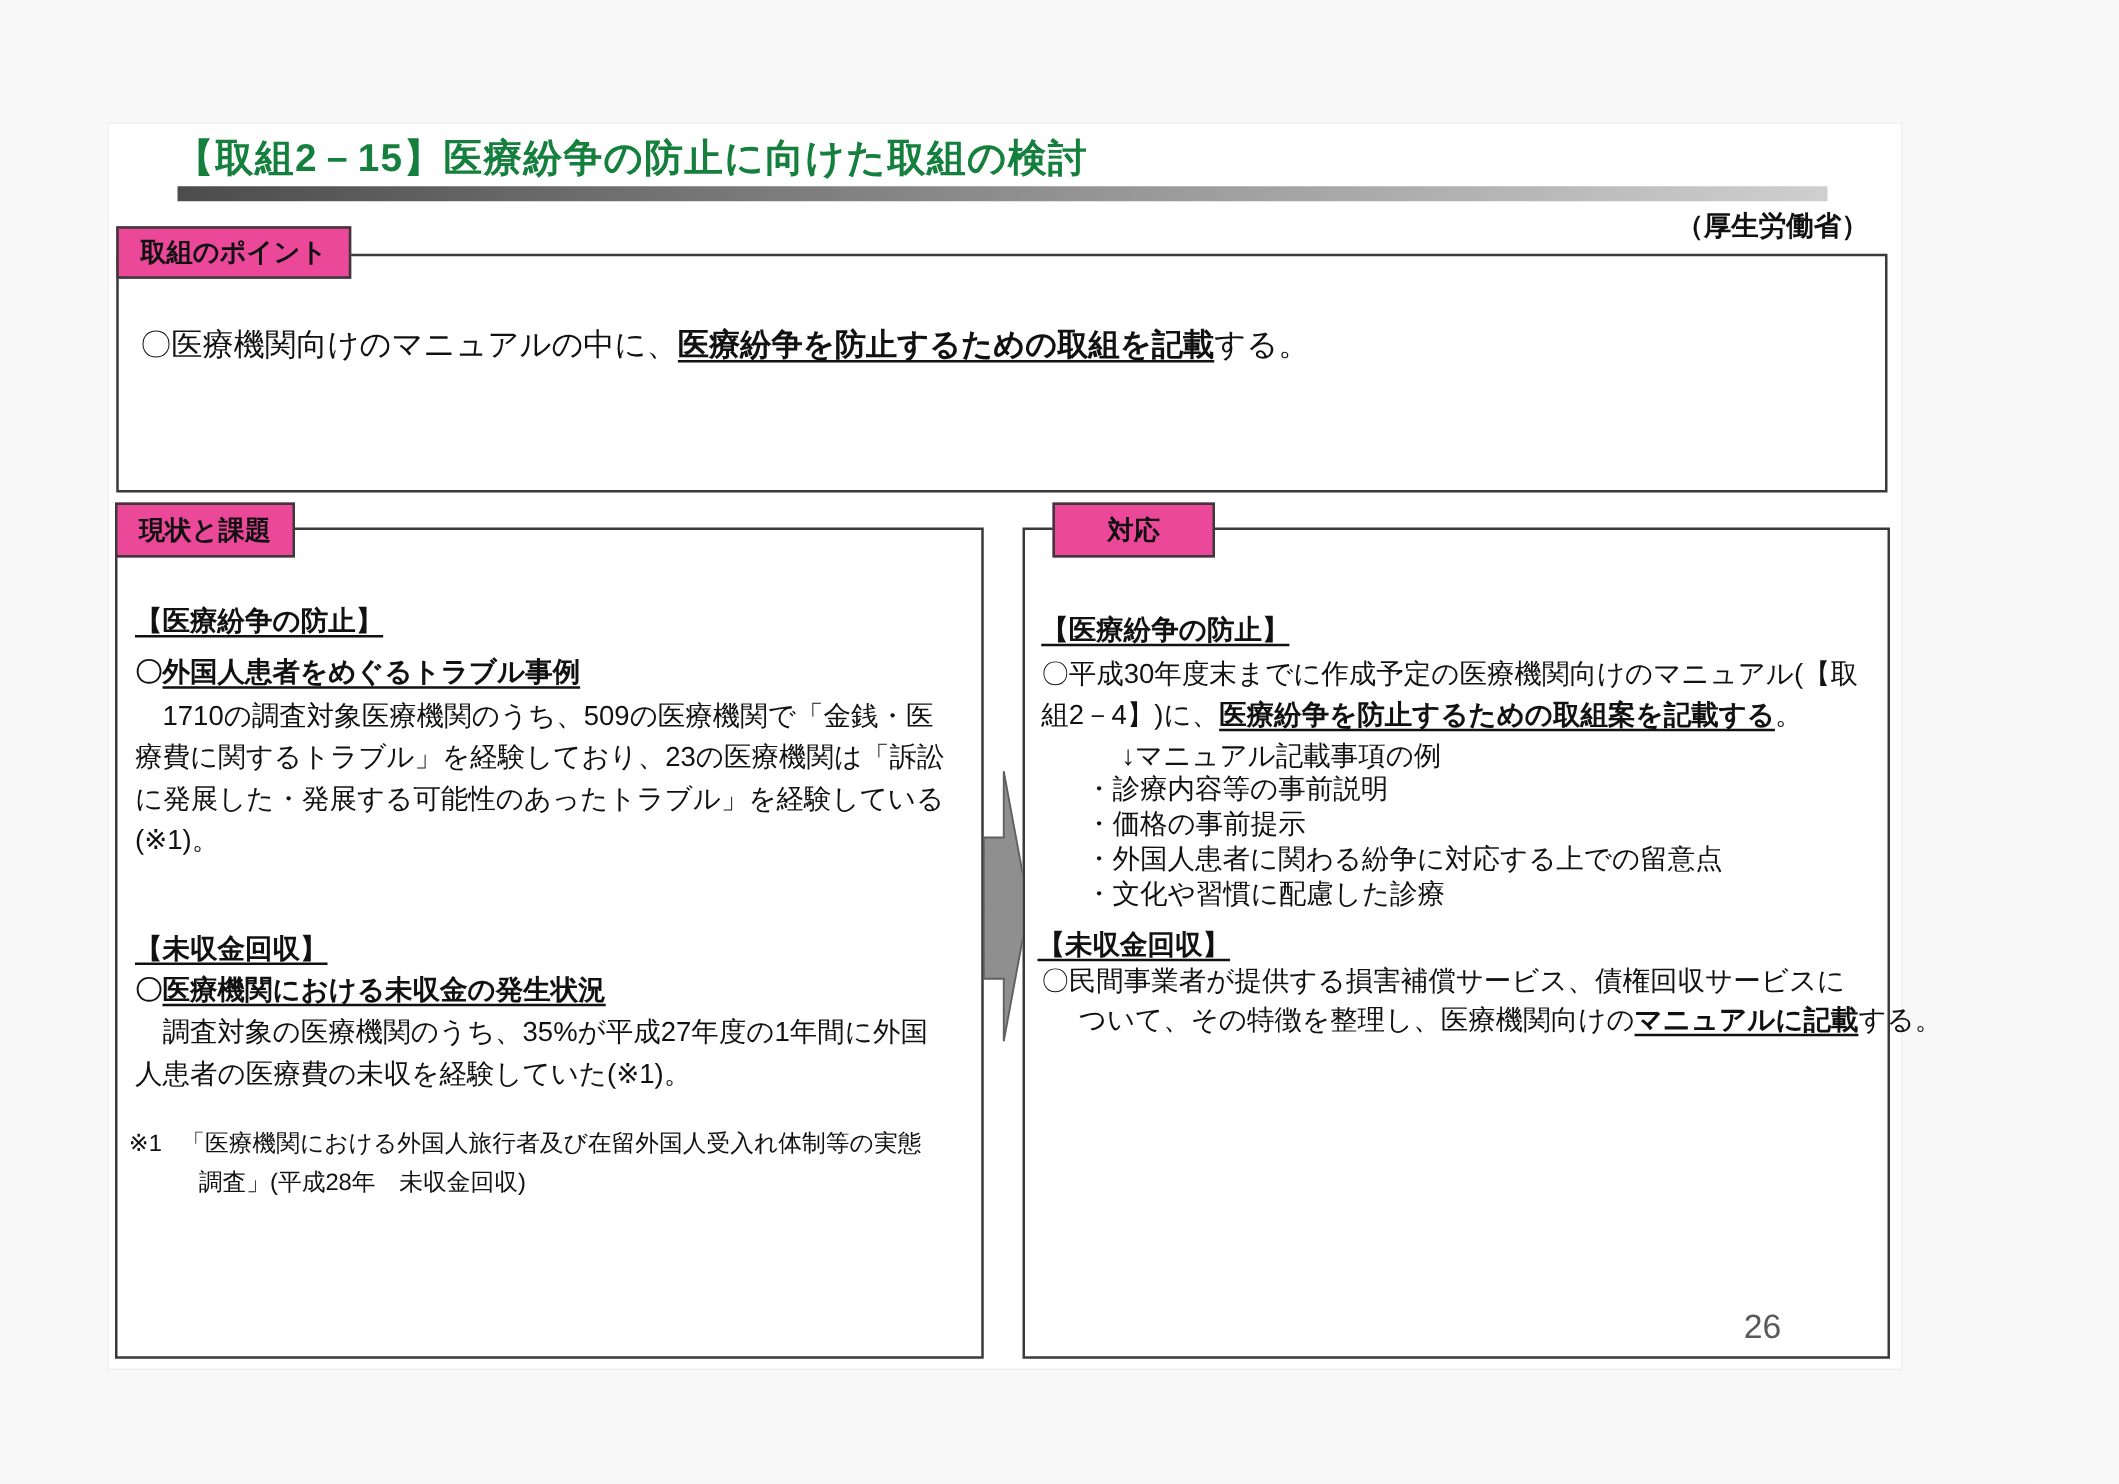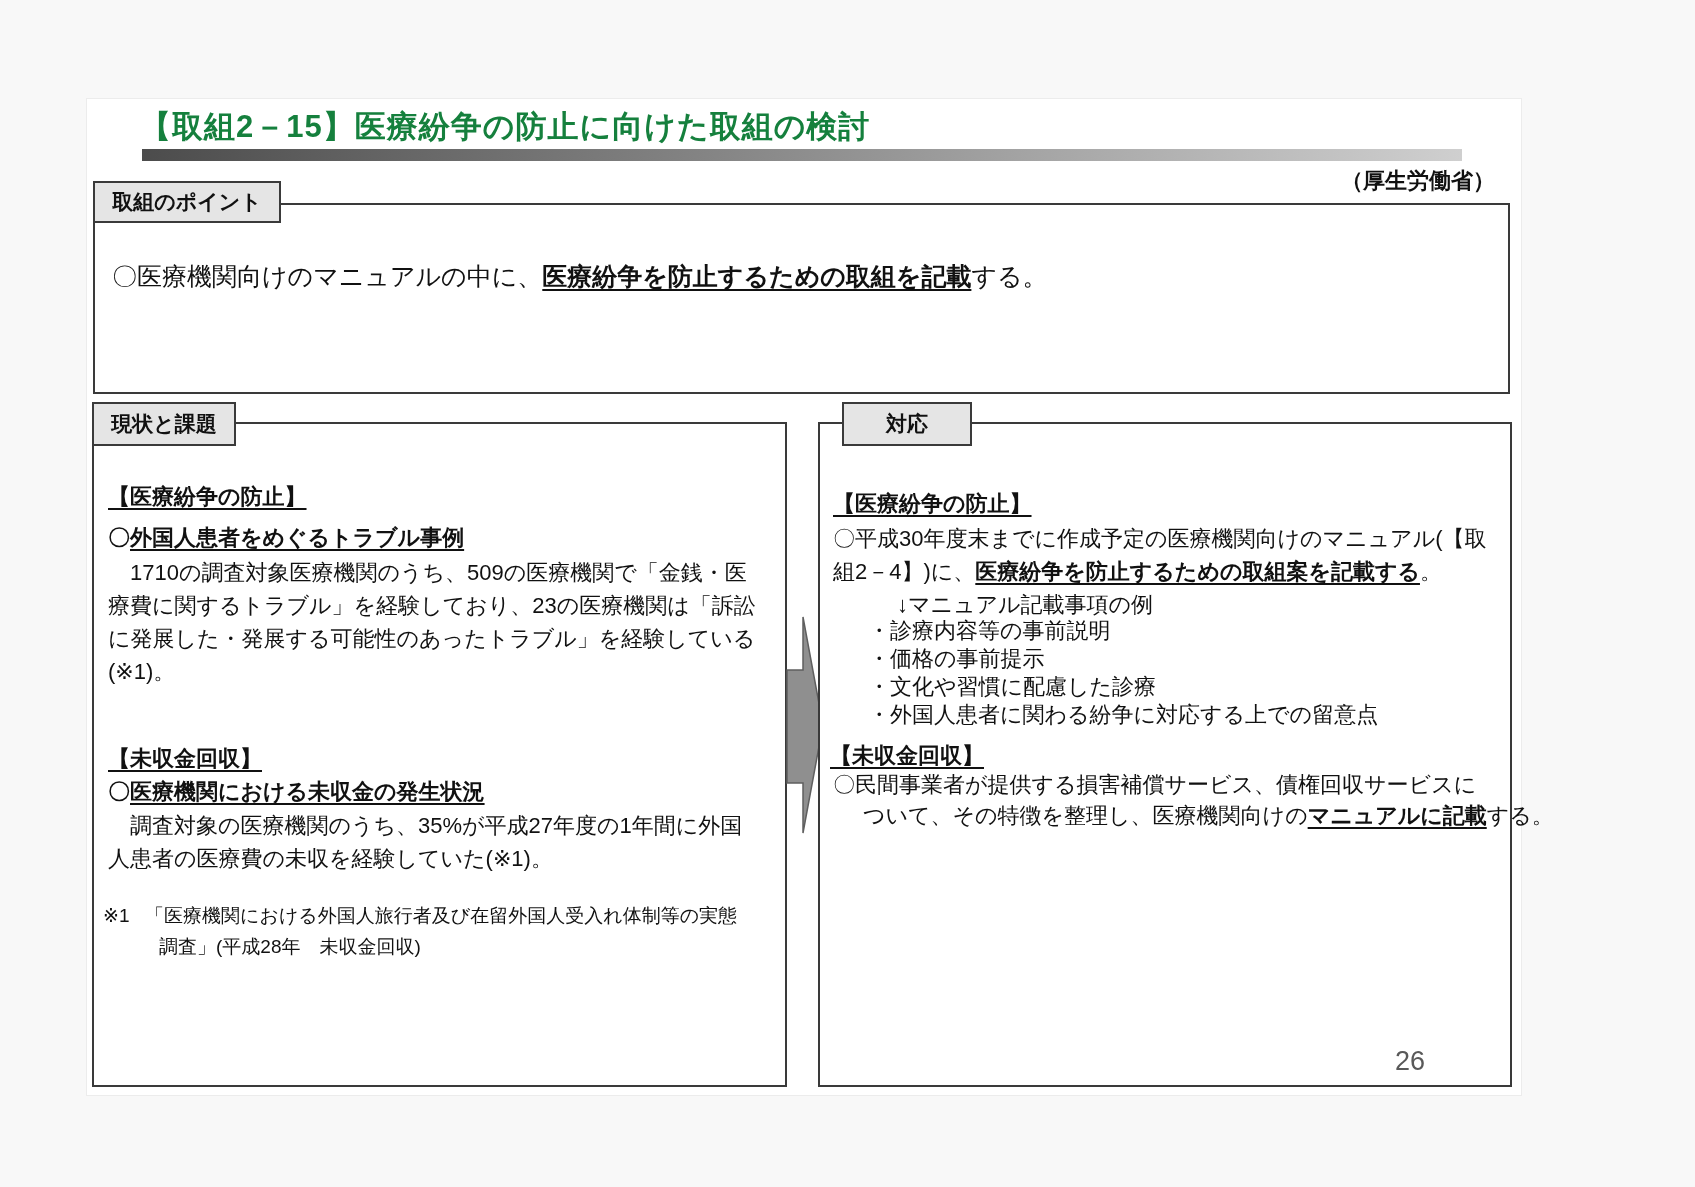--- a/index.html
+++ b/index.html
@@ -32,21 +32,21 @@
     left:1195px;top:166px;width:300px;
     font-size:22px;font-weight:700;text-align:right;white-space:nowrap;
   }
   .box{
     background:#fff;border:2px solid #3a3a3a;
   }
   .box-top{left:93px;top:203px;width:1413px;height:187px;}
   .box-left{left:92px;top:422px;width:691px;height:661px;}
   .box-right{left:818px;top:422px;width:690px;height:661px;}
   .tag{
-    background:#e5e5e5;border:2px solid #3a3a3a;
+    background:#ec4899;border:2px solid #3a3a3a;
     font-size:21px;font-weight:700;
     display:flex;align-items:center;justify-content:center;
     white-space:nowrap;
   }
   .tag-points{left:93px;top:181px;width:184px;height:38px;}
   .tag-current{left:92px;top:402px;width:140px;height:40px;}
   .tag-response{left:842px;top:402px;width:126px;height:40px;}
   .points-text{
     left:112px;top:258px;width:1370px;
     font-size:25px;line-height:36px;
@@ -123,22 +123,22 @@
   <div class="abs box box-right"></div>
   <div class="abs tag tag-response">対応</div>
 
   <div class="abs heading h-ul r-dispute-heading">【医療紛争の防止】</div>
   <div class="abs body-text jp r-item1"><span>〇平成30年度末までに作成予定の医療機関向けのマニュアル(【取組2－4】)に、</span><span class="ul-strong">医療紛争を防止するための取組案を記載する</span><span>。</span></div>
 
   <div class="abs r-example-header">↓マニュアル記載事項の例</div>
   <div class="abs r-examples">
     <div>・診療内容等の事前説明</div>
     <div>・価格の事前提示</div>
+    <div>・外国人患者に関わる紛争に対応する上での留意点</div>
     <div>・文化や習慣に配慮した診療</div>
-    <div>・外国人患者に関わる紛争に対応する上での留意点</div>
   </div>
 
   <div class="abs heading h-ul r-collect-heading">【未収金回収】</div>
   <div class="abs r-item2-line1">〇民間事業者が提供する損害補償サービス、債権回収サービスに</div>
   <div class="abs r-item2-line2"><span>ついて、その特徴を整理し、医療機関向けの</span><span class="ul-strong">マニュアルに記載</span><span>する。</span></div>
 
   <div class="abs page-number">26</div>
 
 </div>
 

